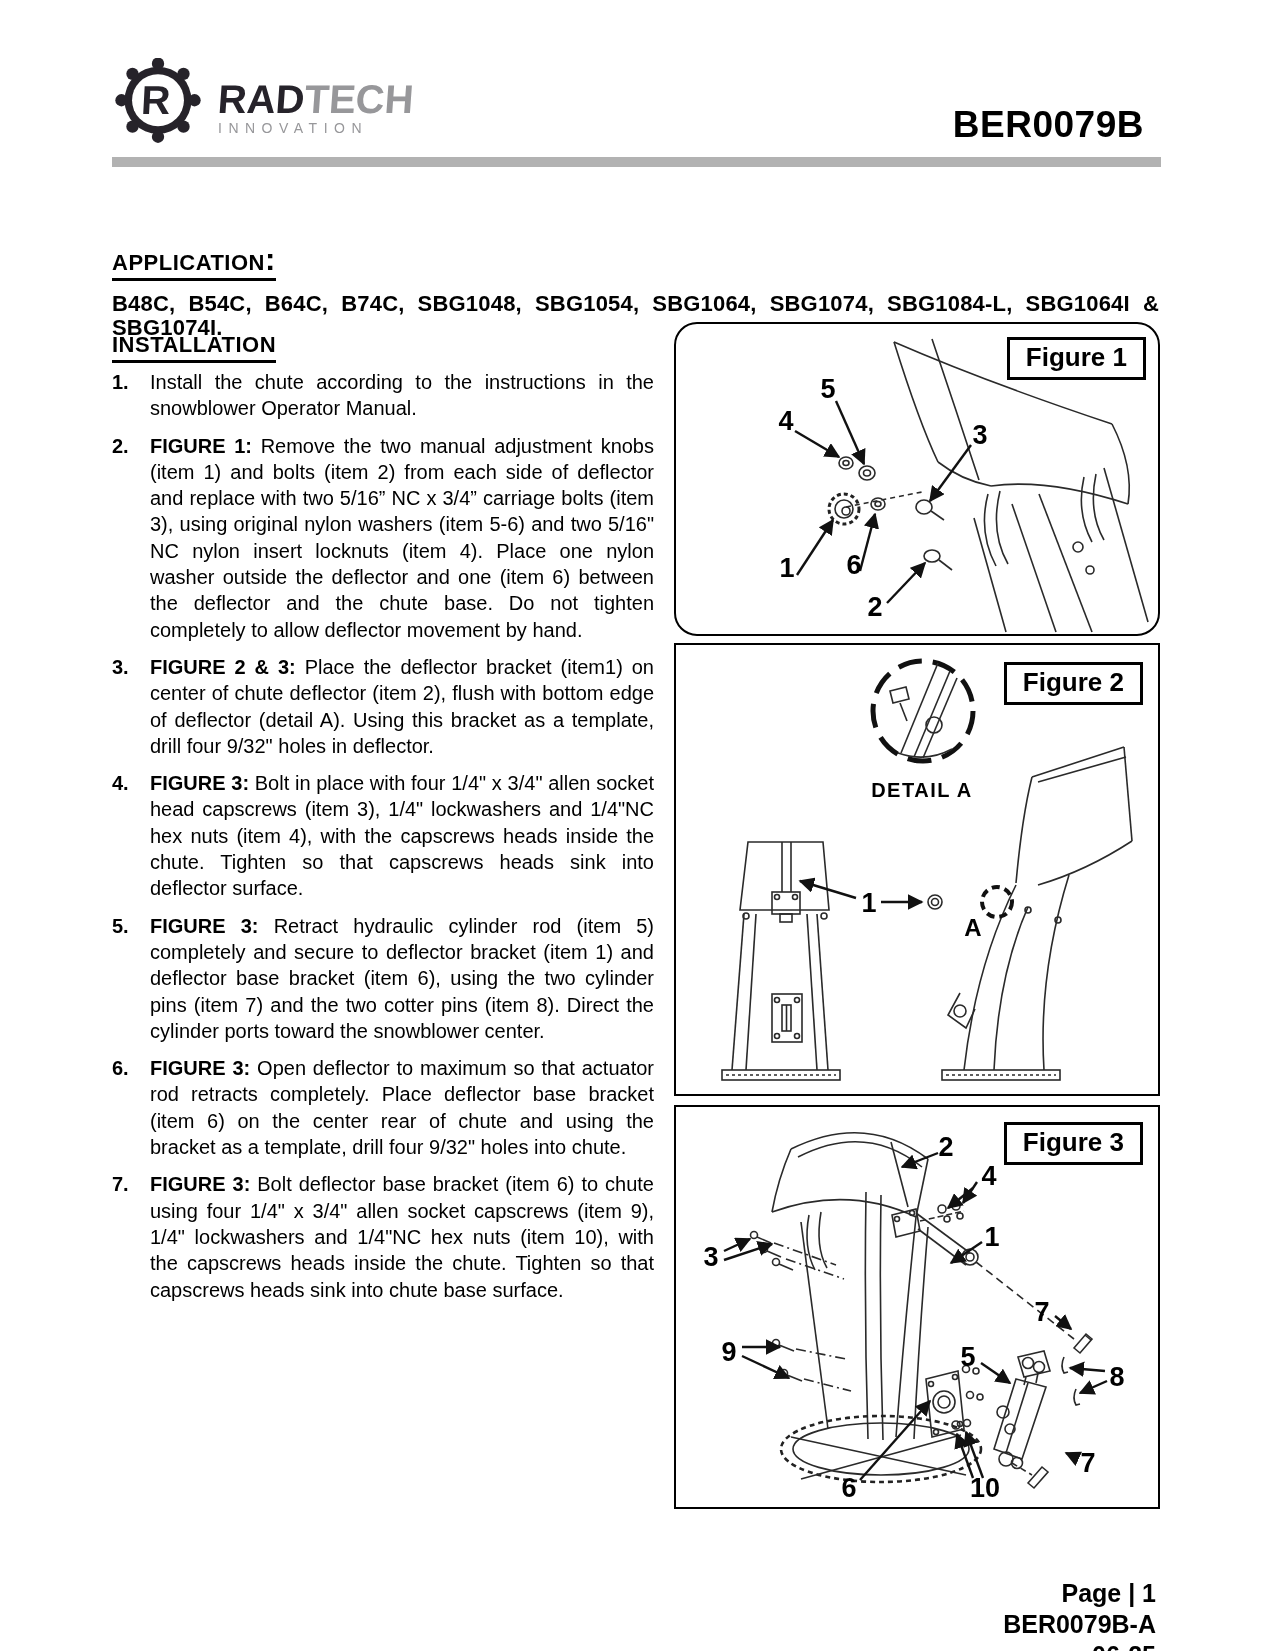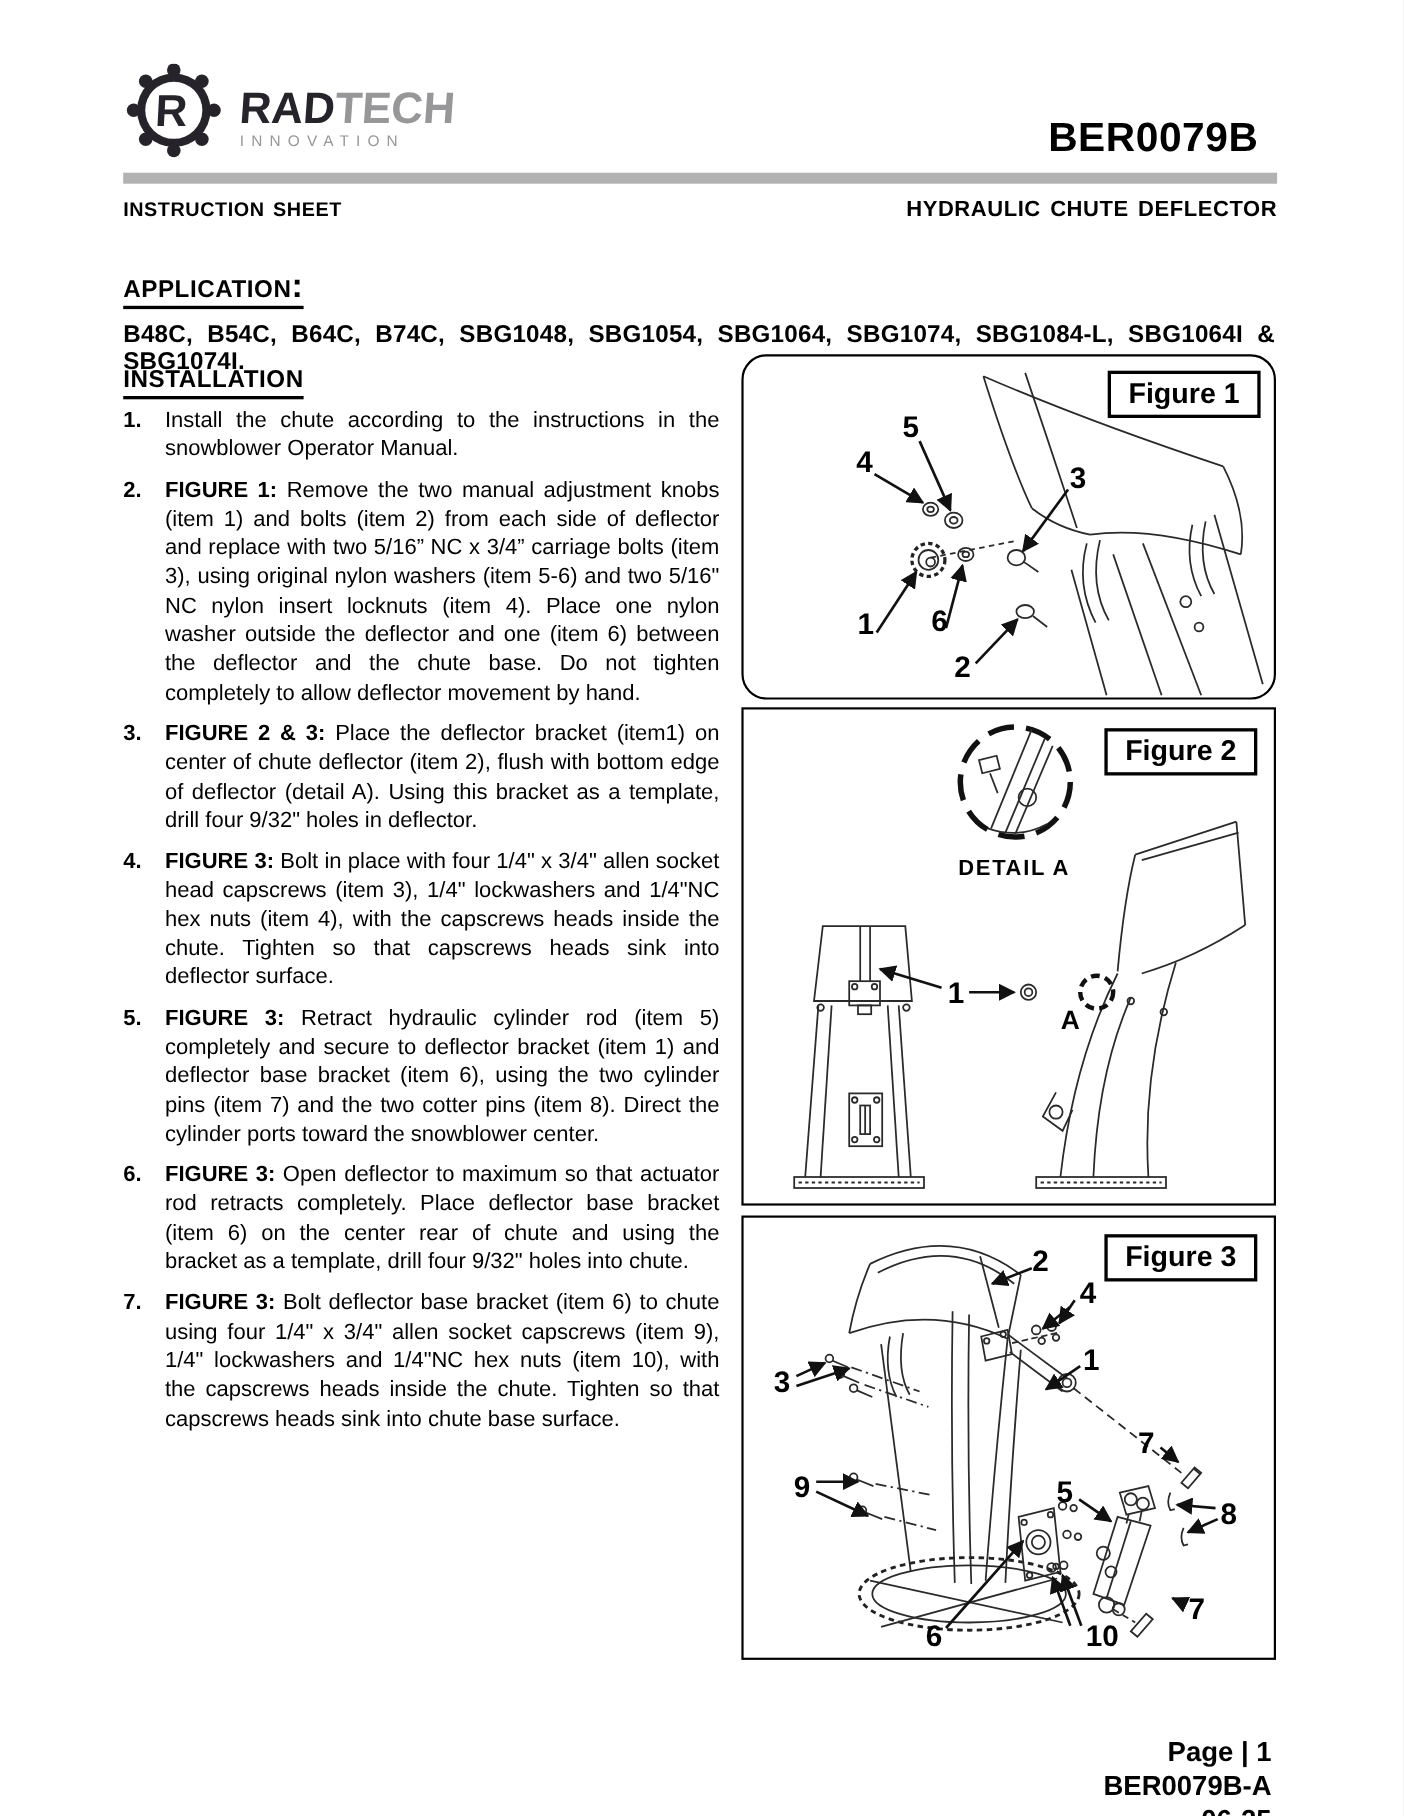--- a/index.html
+++ b/index.html
@@ -81,24 +81,20 @@
       <div class="brand-line">
         <span class="brand-primary">RAD</span><span class="brand-secondary">TECH</span>
       </div>
       <div class="tagline">INNOVATION</div>
     </div>
   </div>
 
   <div class="doc-number">BER0079B</div>
   <div class="gray-bar"></div>
 
-  <div class="subhead-row">
-    <div class="sheet-type">Instruction Sheet</div>
-    <div class="product-title">Hydraulic Chute Deflector</div>
-  </div>
 
   <div class="section-heading application-heading">Application:</div>
   <div class="models">B48C, B54C, B64C, B74C, SBG1048, SBG1054, SBG1064, SBG1074, SBG1084-L, SBG1064I &amp; SBG1074I.</div>
 
   <div class="section-heading installation-heading">Installation</div>
 
   <div class="steps">
     <div class="step">
       <span class="step-number">1.</span>
       <span class="step-figref"></span>
@@ -372,21 +368,21 @@
     <div class="co" style="left:270px;top:40px;">2</div>
     <div class="co" style="left:313px;top:69px;">4</div>
     <div class="co" style="left:316px;top:130px;">1</div>
     <div class="co" style="left:35px;top:150px;">3</div>
     <div class="co" style="left:53px;top:245px;">9</div>
     <div class="co" style="left:292px;top:250px;">5</div>
     <div class="co" style="left:366px;top:205px;">7</div>
     <div class="co" style="left:441px;top:270px;">8</div>
     <div class="co" style="left:412px;top:356px;">7</div>
     <div class="co" style="left:173px;top:381px;">6</div>
-    <div class="co" style="left:326px;top:381px;">10</div>
+    <div class="co" style="left:309px;top:381px;">10</div>
   </div>
 
   <div class="footer">
     <div>Page | 1</div>
     <div>BER0079B-A</div>
     <div>06-25</div>
   </div>
 
 </div>
 

